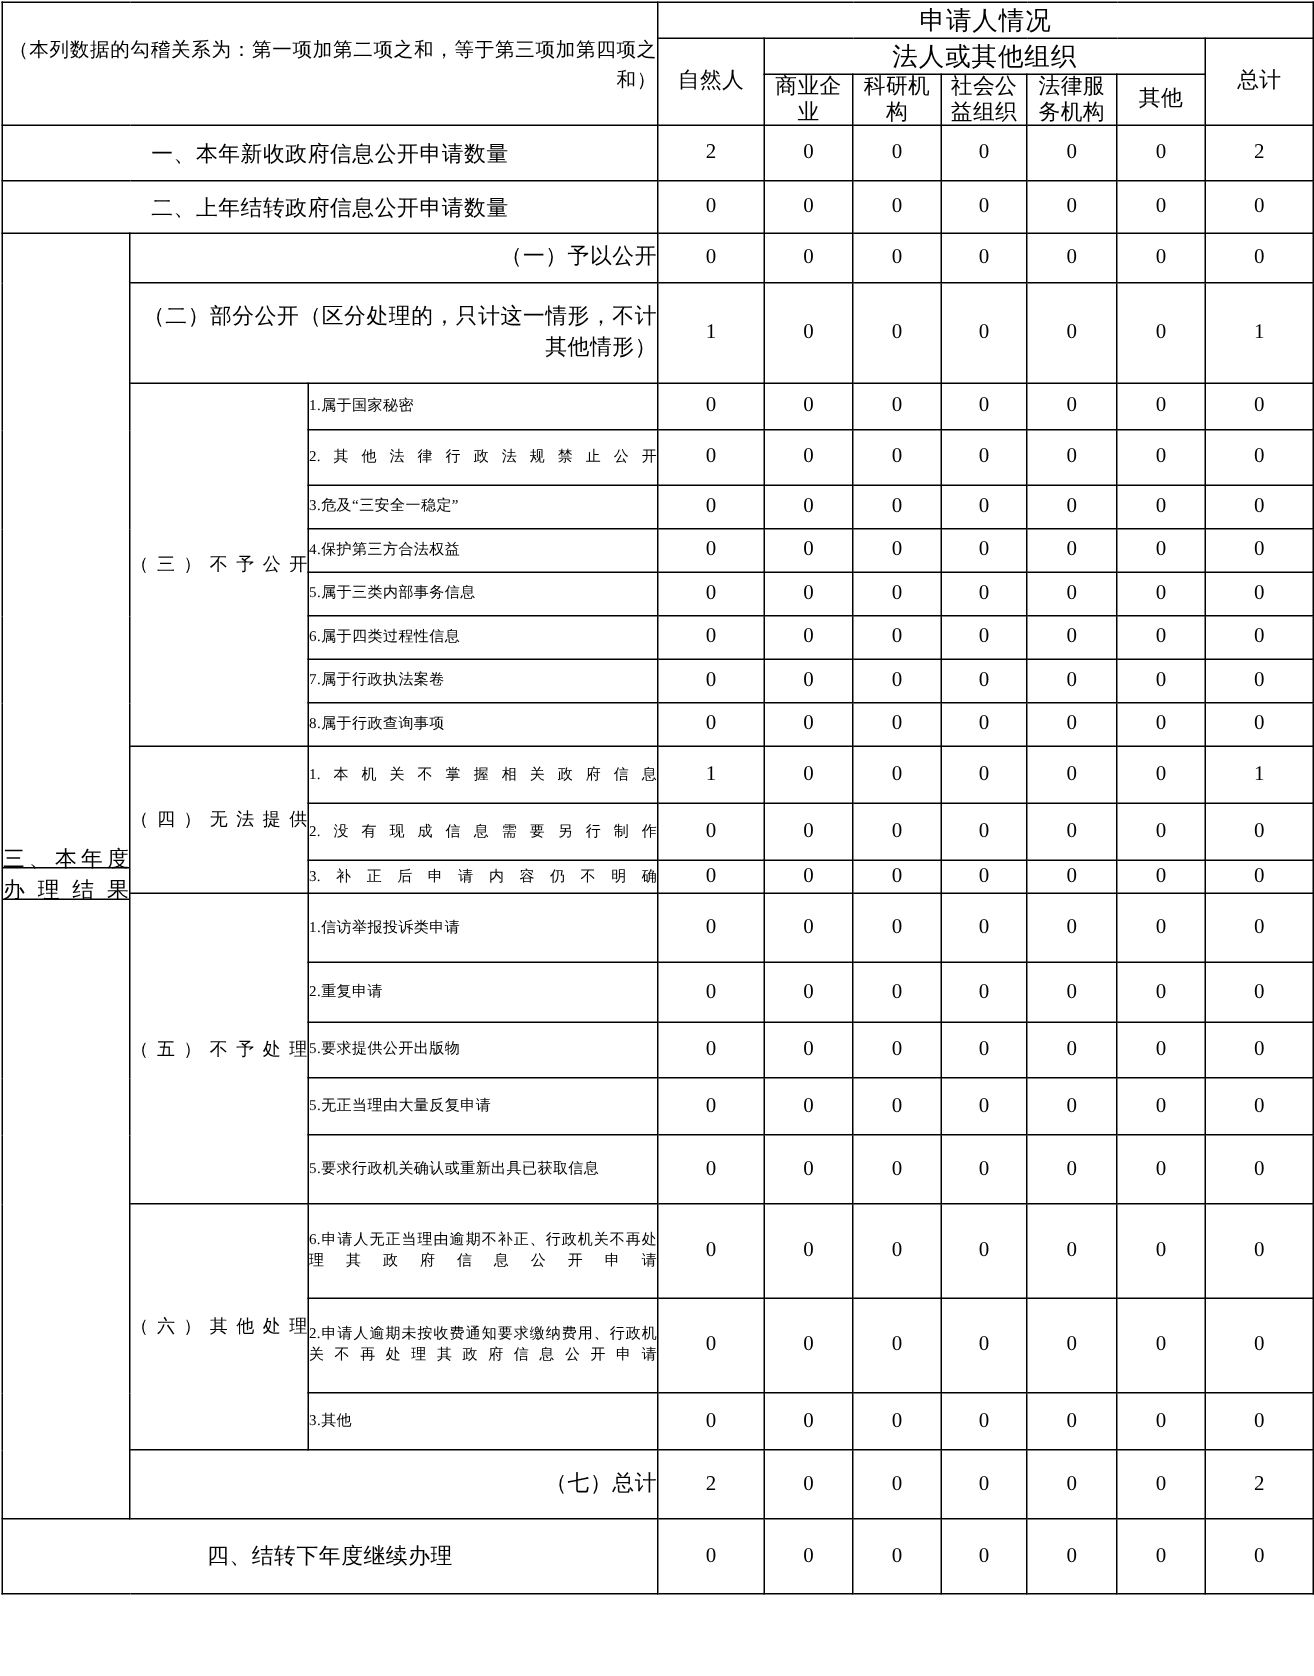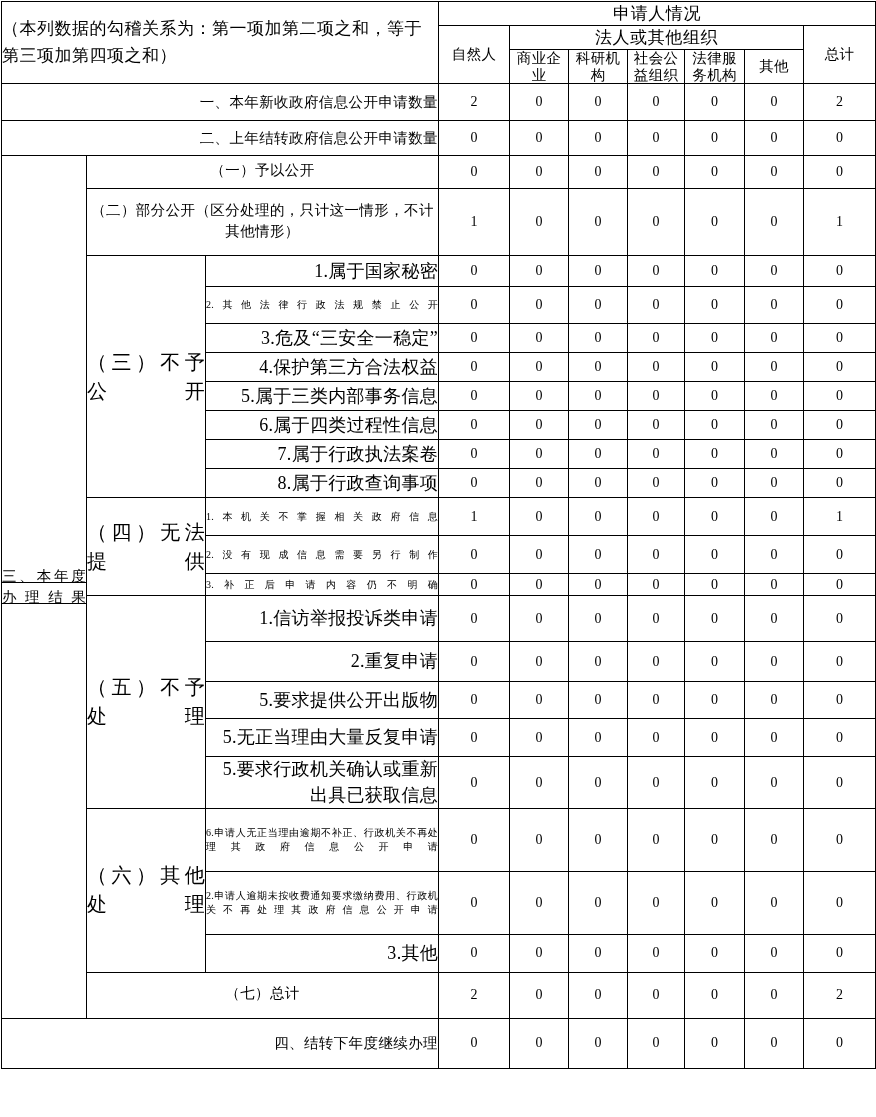--- a/index.html
+++ b/index.html
@@ -28,23 +28,23 @@
   table.gt td, table.gt th {
     border: 1px solid #000000;
     padding: 0;
     vertical-align: middle;
     font-weight: normal;
     background: #ffffff;
   }
   
   .hdr-note {
     font-family: "Liberation Serif", "DejaVu Serif", serif;
-    font-size: 17px;
+    font-size: 13px;
     line-height: 1.55;
-    text-align: left;
+    text-align: right;
     padding: 4px 12px;
     letter-spacing: .5px;
   }
   .hdr-grp {
     font-family: "DejaVu Sans", "Liberation Sans", sans-serif;
     font-size: 17px;
     text-align: center;
     padding: 6px 2px;
     letter-spacing: .6px;
   }
@@ -53,55 +53,55 @@
     font-size: 14.5px;
     text-align: center;
     padding: 3px 1px;
     line-height: 1.15;
     letter-spacing: .3px;
   }
   
   .lv1 {
     font-family: "DejaVu Sans", "Liberation Sans", sans-serif;
     font-size: 14.5px;
-    text-align: right;
+    text-align: center;
     padding: 4px 2px 4px 6px;
     letter-spacing: .4px;
   }
   .lv1-vert {
     font-family: "DejaVu Sans", "Liberation Sans", sans-serif;
     font-size: 14.5px;
     text-align: justify;
     text-align-last: justify;
     padding: 4px 6px;
     line-height: 1.45;
     letter-spacing: .2px;
     text-decoration: underline;
   }
   .lv2 {
-    font-family: Liberation Mono, monospace;
+    font-family: Liberation Serif, serif;
     font-size: 14.5px;
-    text-align: center;
+    text-align: right;
     padding: 5px 4px 5px 14px;
     line-height: 1.5;
     letter-spacing: .4px;
   }
   .lv2-j {
     font-family: "DejaVu Sans", "Liberation Sans", sans-serif;
-    font-size: 20px;
+    font-size: 12px;
     text-align: justify;
     text-align-last: justify;
     padding: 4px 6px 4px 14px;
     line-height: 1.45;
     letter-spacing: .2px;
   }
   .lv3 {
     font-family: "Liberation Serif", "DejaVu Serif", serif;
-    font-size: 18px;
-    text-align: right;
+    font-size: 10px;
+    text-align: left;
     padding: 3px 3px 3px 4px;
     line-height: 1.4;
     letter-spacing: .3px;
   }
   .lv3-j {
     font-family: "Liberation Serif", "DejaVu Serif", serif;
     font-size: 10px;
     text-align: justify;
     text-align-last: justify;
     padding: 3px 4px;

